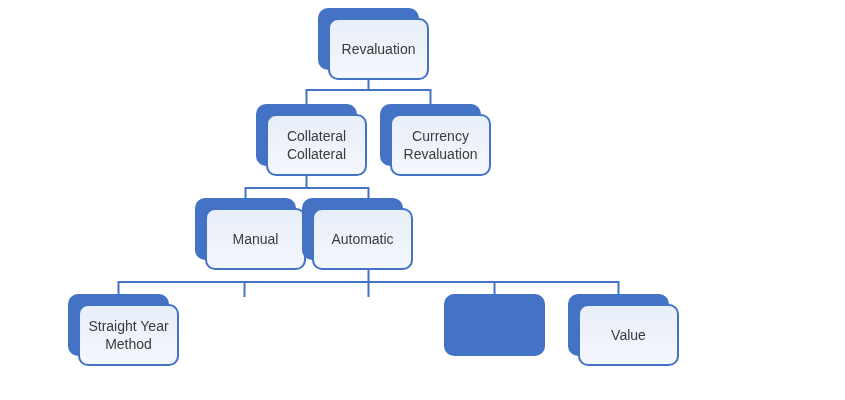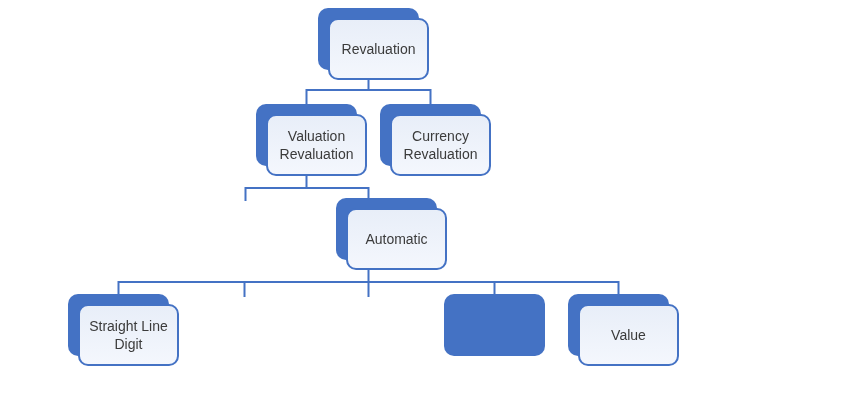--- a/index.html
+++ b/index.html
@@ -81,43 +81,49 @@
   <div class="node" style="left:318px;top:8px">
     <div class="back"></div>
     <div class="front">
       <span class="label">Revaluation</span>
     </div>
   </div>
 
   <div class="node" style="left:256px;top:104px">
     <div class="back"></div>
     <div class="front">
-      <span class="label">Valuation Revaluation</span>
+      <span class="label">Collateral Collateral</span>
     </div>
   </div>
 
   <div class="node" style="left:380px;top:104px">
     <div class="back"></div>
     <div class="front">
       <span class="label">Currency Revaluation</span>
     </div>
   </div>
 
+  <div class="node" style="left:195px;top:198px">
+    <div class="back"></div>
+    <div class="front">
+      <span class="label">Manual</span>
+    </div>
+  </div>
 
-  <div class="node" style="left:336px;top:198px">
+  <div class="node" style="left:302px;top:198px">
     <div class="back"></div>
     <div class="front">
       <span class="label">Automatic</span>
     </div>
   </div>
 
   <div class="node" style="left:68px;top:294px">
     <div class="back"></div>
     <div class="front">
-      <span class="label">Straight Line Digit</span>
+      <span class="label">Straight Year Method</span>
     </div>
   </div>
 
 
 
   <div class="node" style="left:444px;top:294px">
     <div class="back"></div>
   </div>
 
   <div class="node" style="left:568px;top:294px">

